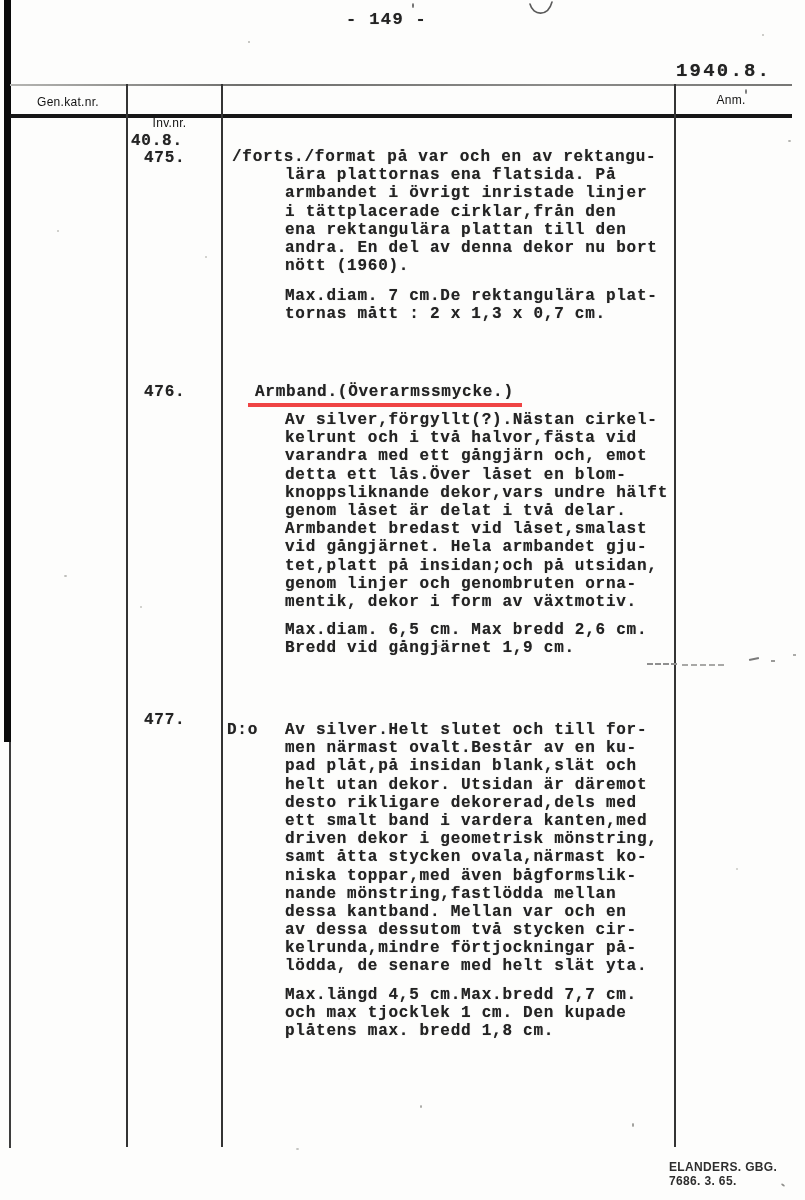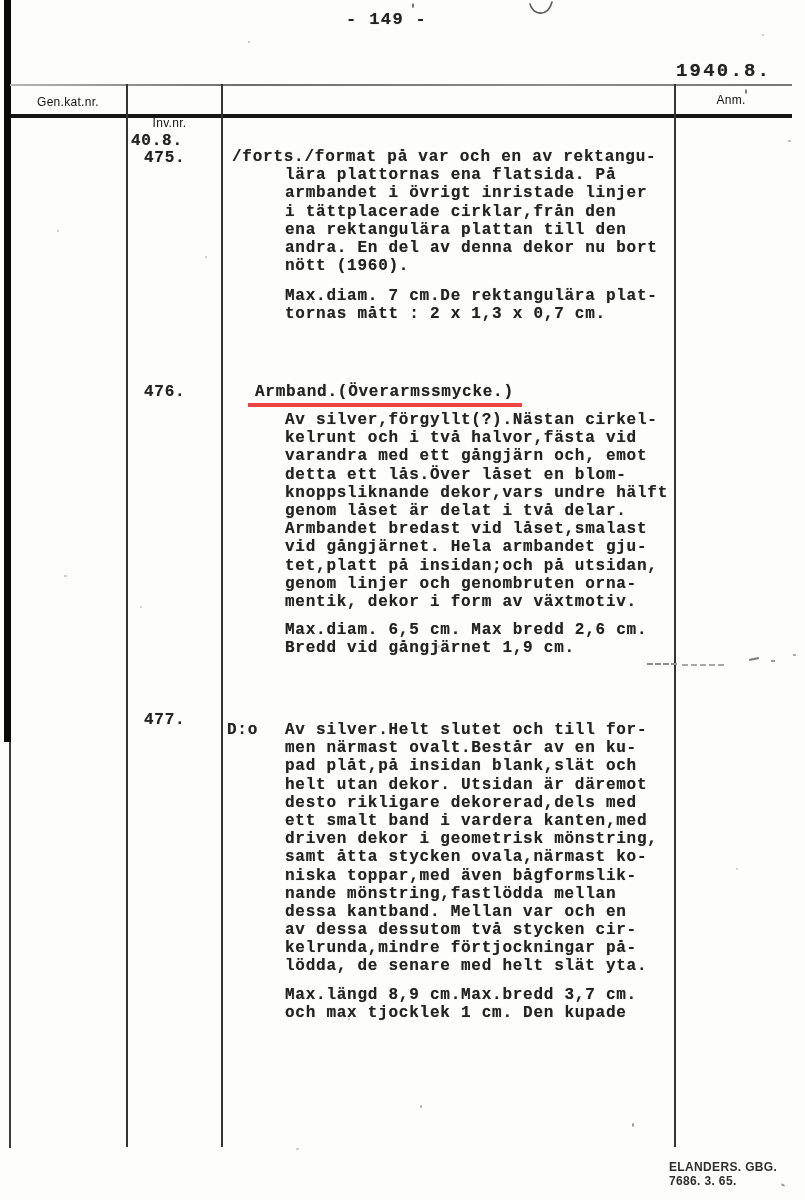--- a/index.html
+++ b/index.html
@@ -109,21 +109,21 @@
   <div class="abs tw e476-num">476.</div>
   <div class="abs tw e476-head"><span class="hd">Armband.(Överarmssmycke.)</span></div>
   <div class="abs tw e476-p1"><div class="tline">Av silver,förgyllt(?).Nästan cirkel-</div><div class="tline">kelrunt och i två halvor,fästa vid</div><div class="tline">varandra med ett gångjärn och, emot</div><div class="tline">detta ett lås.Över låset en blom-</div><div class="tline">knoppsliknande dekor,vars undre hälft</div><div class="tline">genom låset är delat i två delar.</div><div class="tline">Armbandet bredast vid låset,smalast</div><div class="tline">vid gångjärnet. Hela armbandet gju-</div><div class="tline">tet,platt på insidan;och på utsidan,</div><div class="tline">genom linjer och genombruten orna-</div><div class="tline">mentik, dekor i form av växtmotiv.</div></div>
   <div class="abs tw e476-p2"><div class="tline">Max.diam. 6,5 cm. Max bredd 2,6 cm.</div><div class="tline">Bredd vid gångjärnet 1,9 cm.</div></div>
 </div>
 
 <div>
   <div class="abs tw e477-num">477.</div>
   <div class="abs tw e477-ditto">D:o</div>
   <div class="abs tw e477-p1"><div class="tline">Av silver.Helt slutet och till for-</div><div class="tline">men närmast ovalt.Består av en ku-</div><div class="tline">pad plåt,på insidan blank,slät och</div><div class="tline">helt utan dekor. Utsidan är däremot</div><div class="tline">desto rikligare dekorerad,dels med</div><div class="tline">ett smalt band i vardera kanten,med</div><div class="tline">driven dekor i geometrisk mönstring,</div><div class="tline">samt åtta stycken ovala,närmast ko-</div><div class="tline">niska toppar,med även bågformslik-</div><div class="tline">nande mönstring,fastlödda mellan</div><div class="tline">dessa kantband. Mellan var och en</div><div class="tline">av dessa dessutom två stycken cir-</div><div class="tline">kelrunda,mindre förtjockningar på-</div><div class="tline">lödda, de senare med helt slät yta.</div></div>
-  <div class="abs tw e477-p2"><div class="tline">Max.längd 8,9 cm.Max.bredd 3,7 cm.</div><div class="tline">och max tjocklek 1 cm. Den kupade</div></div>
+  <div class="abs tw e477-p2"><div class="tline">Max.längd 4,5 cm.Max.bredd 7,7 cm.</div><div class="tline">och max tjocklek 1 cm. Den kupade</div><div class="tline">plåtens max. bredd 1,8 cm.</div></div>
 </div>
 
 <div>
   <div class="abs pd1"></div>
   <div class="abs pd2"></div>
   <div class="abs pd3"></div>
   <div class="abs pd4"></div>
   <div class="abs pd5"></div>
 </div>
 

